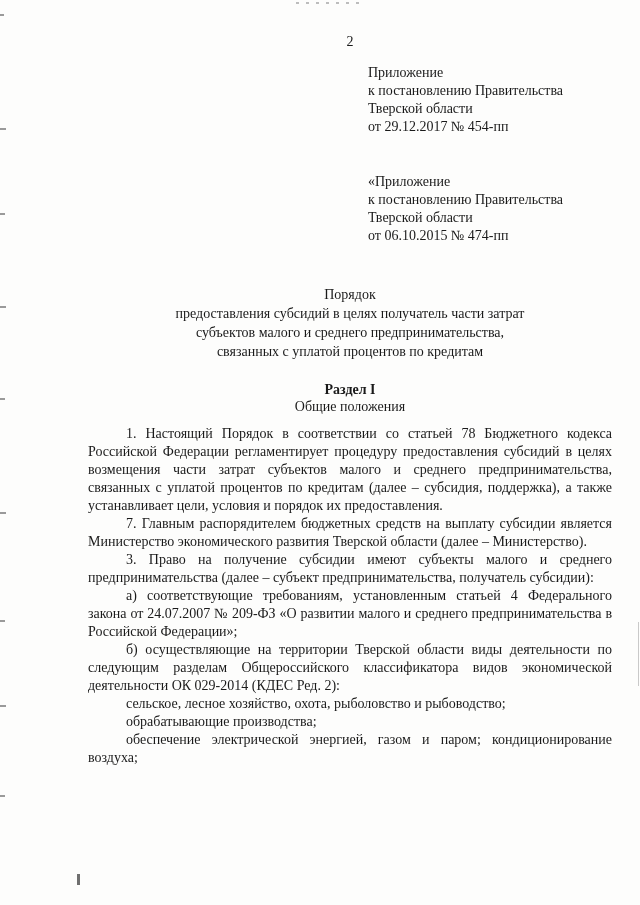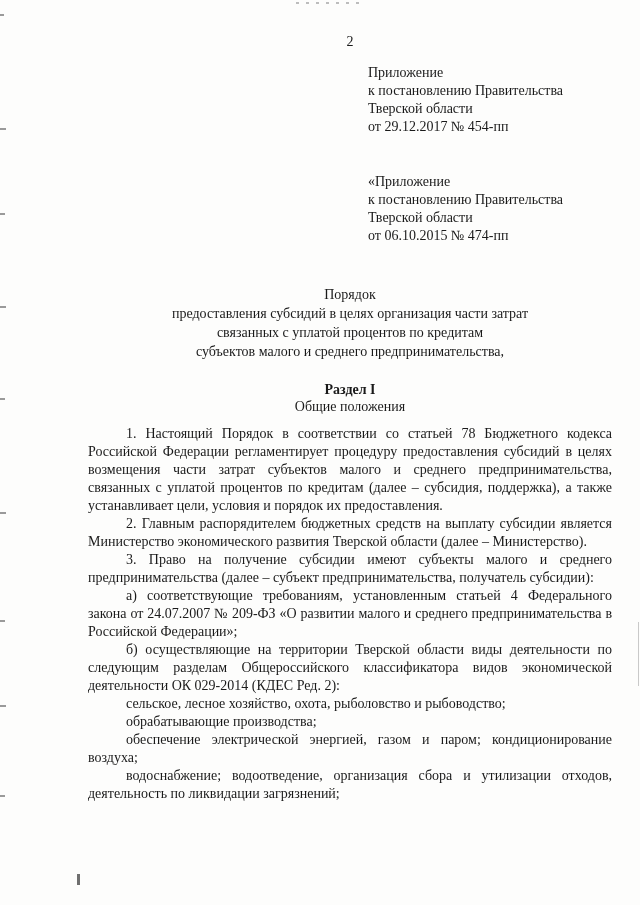--- a/index.html
+++ b/index.html
@@ -106,34 +106,33 @@
 
     <div class="appendix appendix-2">
       <div class="appendix-line">«Приложение</div>
       <div class="appendix-line">к постановлению Правительства</div>
       <div class="appendix-line">Тверской области</div>
       <div class="appendix-line">от 06.10.2015 № 474-пп</div>
     </div>
 
     <div class="doc-title">
       <div class="title-line">Порядок</div>
-      <div class="title-line">предоставления субсидий в целях организация части затрат</div>
+      <div class="title-line">предоставления субсидий в целях получатель части затрат</div>
+      <div class="title-line">субъектов малого и среднего предпринимательства,</div>
       <div class="title-line">связанных с уплатой процентов по кредитам</div>
-      <div class="title-line">субъектов малого и среднего предпринимательства,</div>
     </div>
 
     <div class="section-head">Раздел I</div>
     <div class="section-sub">Общие положения</div>
 
     <div class="body-block">
       <p class="para">1. Настоящий Порядок в соответствии со статьей 78 Бюджетного кодекса Российской Федерации регламентирует процедуру предоставления субсидий в целях возмещения части затрат субъектов малого и среднего предпринимательства, связанных с уплатой процентов по кредитам (далее – субсидия, поддержка), а также устанавливает цели, условия и порядок их предоставления.</p>
-      <p class="para">2. Главным распорядителем бюджетных средств на выплату субсидии является Министерство экономического развития Тверской области (далее – Министерство).</p>
+      <p class="para">7. Главным распорядителем бюджетных средств на выплату субсидии является Министерство экономического развития Тверской области (далее – Министерство).</p>
       <p class="para">3. Право на получение субсидии имеют субъекты малого и среднего предпринимательства (далее – субъект предпринимательства, получатель субсидии):</p>
       <p class="para">а) соответствующие требованиям, установленным статьей 4 Федерального закона от 24.07.2007 № 209-ФЗ «О развитии малого и среднего предпринимательства в Российской Федерации»;</p>
       <p class="para">б) осуществляющие на территории Тверской области виды деятельности по следующим разделам Общероссийского классификатора видов экономической деятельности ОК 029-2014 (КДЕС Ред. 2):</p>
       <p class="para">сельское, лесное хозяйство, охота, рыболовство и рыбоводство;</p>
       <p class="para">обрабатывающие производства;</p>
       <p class="para">обеспечение электрической энергией, газом и паром; кондиционирование воздуха;</p>
-      <p class="para">водоснабжение; водоотведение, организация сбора и утилизации отходов, деятельность по ликвидации загрязнений;</p>
     </div>
 
   </div>
 </div>
 
 </body></html>

